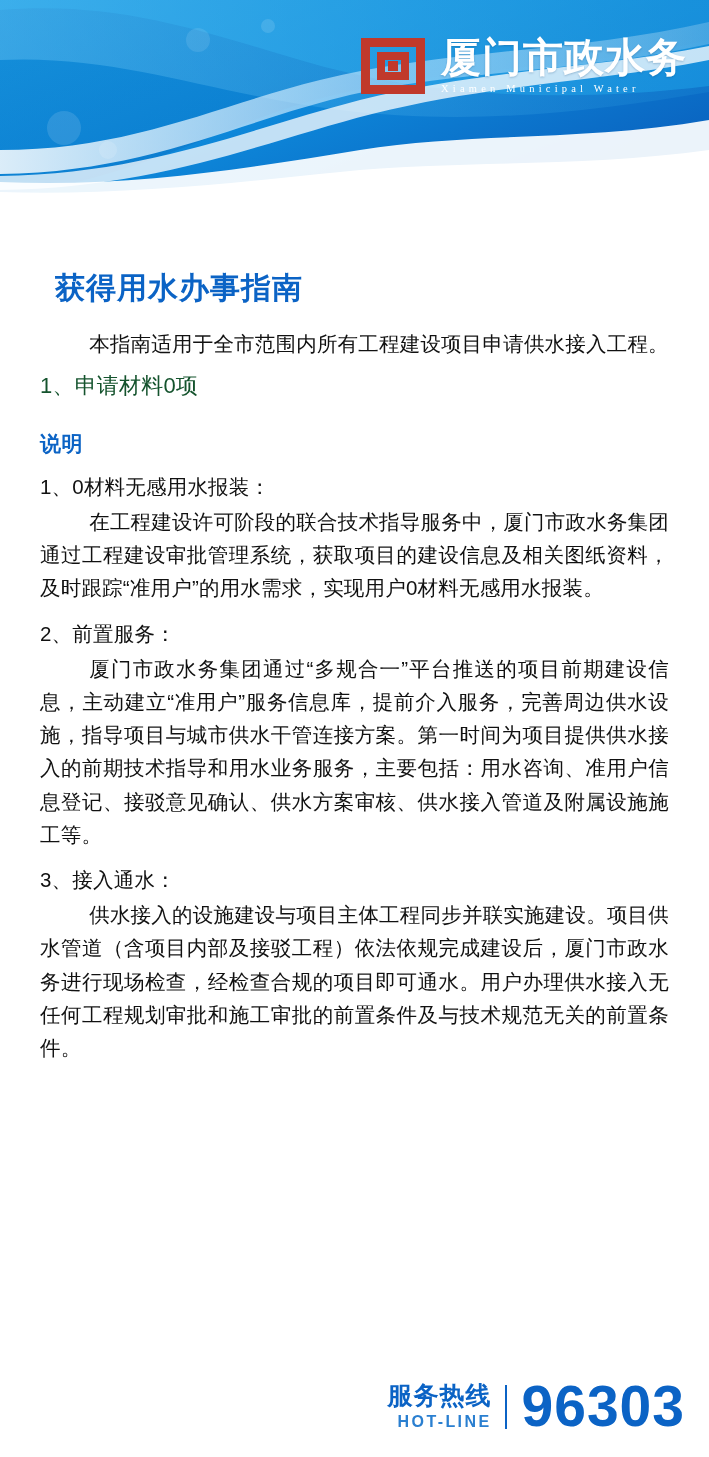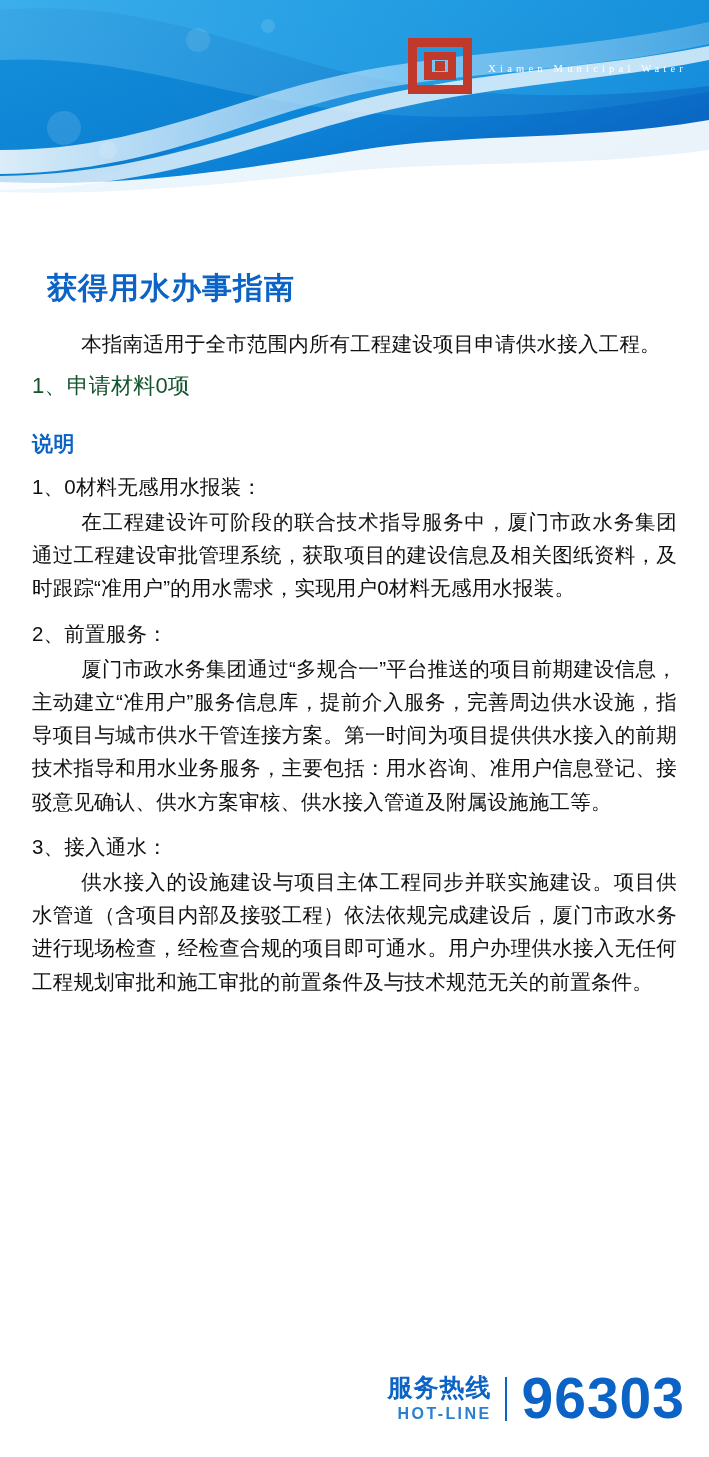--- a/index.html
+++ b/index.html
@@ -62,21 +62,21 @@
     white-space: nowrap;
     font-family: "Liberation Serif", "DejaVu Serif", serif;
   }
 
   
   .content {
     position: absolute;
     top: 196px;
     left: 0;
     width: 709px;
-    padding: 0 32px;
+    padding: 0 40px;
     box-sizing: border-box;
   }
   .doc-title {
     color: #0b63c5;
     font-size: 30px;
     font-weight: bold;
     letter-spacing: 1px;
     margin: 72px 0 0 15px;
   }
   .para {
@@ -117,21 +117,21 @@
     color: #111111;
     margin: 2px 0 0 0;
     text-align: justify;
     text-indent: 2.4em;
     letter-spacing: 0.2px;
   }
 
   
   .footer {
     position: absolute;
-    bottom: 30px;
+    bottom: 22px;
     right: 24px;
     display: flex;
     align-items: center;
     gap: 10px;
   }
   .footer-labels {
     text-align: right;
     color: #0b63c5;
     line-height: 1;
   }
@@ -218,20 +218,21 @@
           <rect x="59" y="8" width="9" height="56"></rect>
           <rect x="20" y="22" width="32" height="8"></rect>
           <rect x="20" y="42" width="32" height="8"></rect>
           <rect x="20" y="22" width="8" height="28"></rect>
           <rect x="44" y="22" width="8" height="28"></rect>
           <rect x="31" y="31" width="10" height="10"></rect>
         </g>
       </svg>
     </div>
     <div class="logo-text">
+      <div class="logo-title">厦门市政水务</div>
       <div class="logo-sub">Xiamen Municipal Water</div>
     </div>
   </div>
 </div>
 
 <div class="content">
 
   <div class="doc-title">获得用水办事指南</div>
 
   <p class="para indent">本指南适用于全市范围内所有工程建设项目申请供水接入工程。</p>

